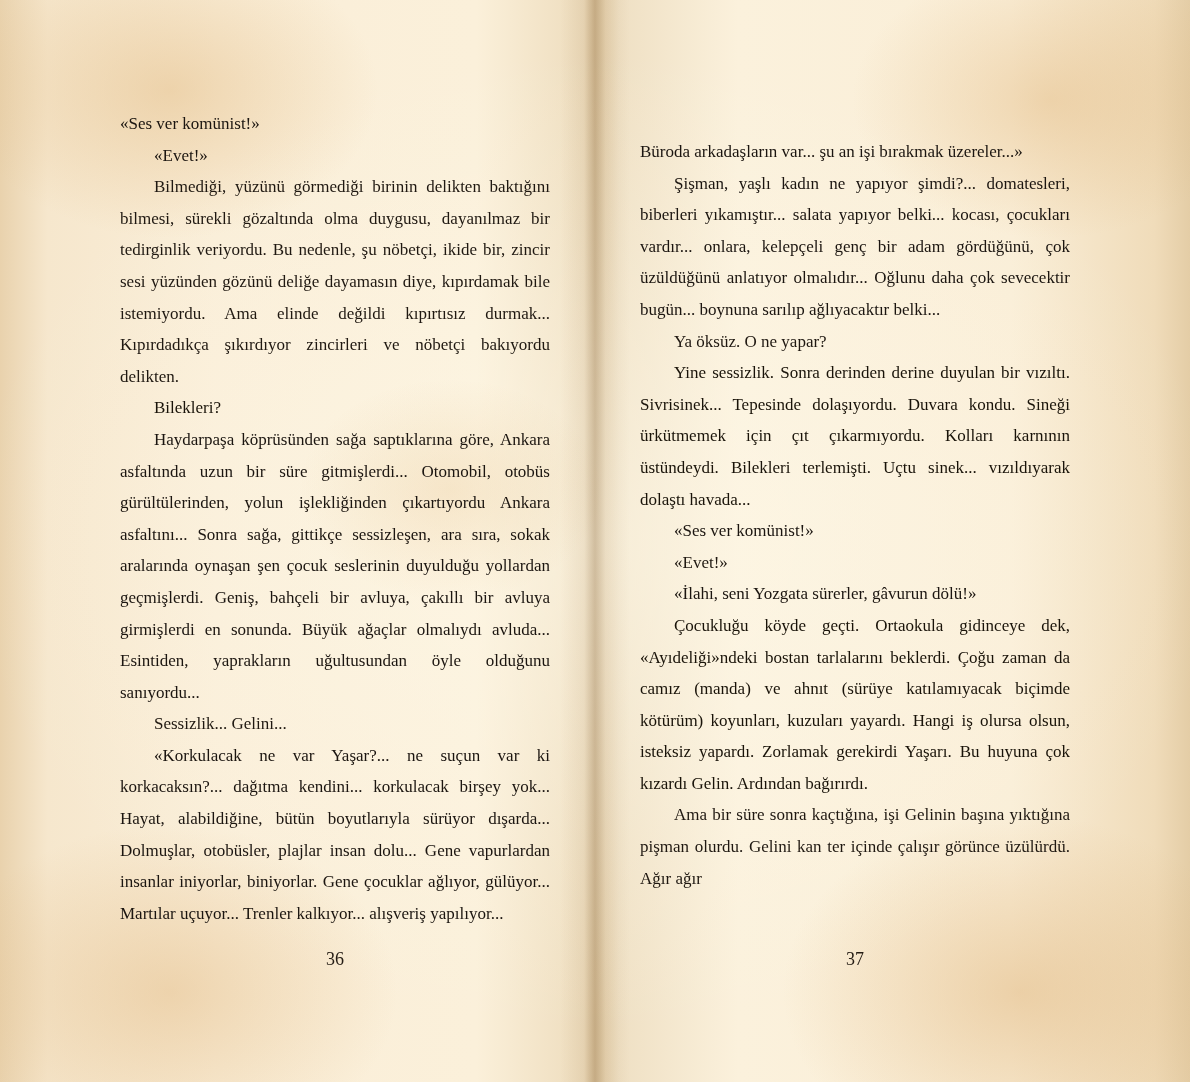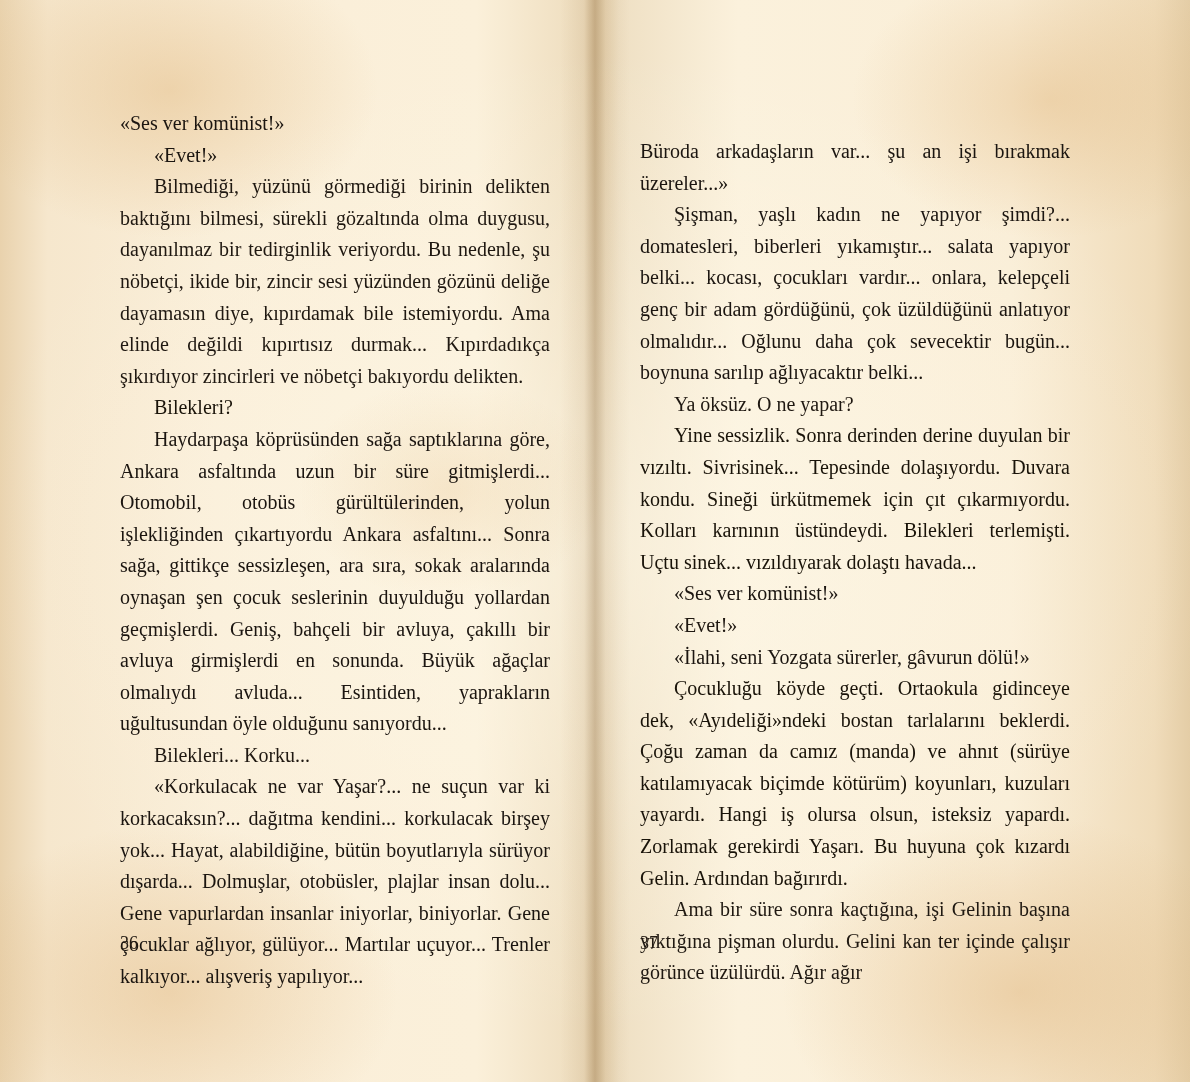--- a/index.html
+++ b/index.html
@@ -87,41 +87,42 @@
     top: 0;
     height: 1082px;
   }
   .page.left  { left: 0;   width: 595px; }
   .page.right { left: 595px; width: 595px; }
 
   .column {
     position: absolute;
     top: 108px;
     width: 430px;
-    font-size: 20px;
+    font-size: 17px;
     line-height: 31.6px;
     color: #1b1510;
     text-align: justify;
     text-justify: inter-word;
     font-family: Liberation Serif, serif;
     -webkit-font-smoothing: antialiased;
   }
   .page.left .column  { left: 120px; }
   .page.right .column { left: 45px; margin-top: 28px; }
 
   .column p {
     margin: 0;
     text-indent: 34px;
   }
   .column p.noindent { text-indent: 0; }
 
   .folio {
     position: absolute;
-    bottom: 128px;
+    bottom: 112px;
     width: 430px;
+    text-align: center;
     font-size: 18px;
     color: #241c14;
   }
   .page.left .folio  { left: 120px; }
   .page.right .folio { left: 45px; }
 
   
   .column p:nth-child(3n) { color: #1f1811; }
   .column p:nth-child(4n) { color: #191309; }
 </style>
@@ -139,21 +140,21 @@
   <div id="gutter"></div>
 
 
   <div class="page left">
     <div class="column">
       <p class="noindent">«Ses ver komünist!»</p>
       <p>«Evet!»</p>
       <p>Bilmediği, yüzünü görmediği birinin delikten baktığını bilmesi, sürekli gözaltında olma duygusu, dayanılmaz bir tedirginlik veriyordu. Bu nedenle, şu nöbetçi, ikide bir, zincir sesi yüzünden gözünü deliğe dayamasın diye, kıpırdamak bile istemiyordu. Ama elinde değildi kıpırtısız durmak... Kıpırdadıkça şıkırdıyor zincirleri ve nöbetçi bakıyordu delikten.</p>
       <p>Bilekleri?</p>
       <p>Haydarpaşa köprüsünden sağa saptıklarına göre, Ankara asfaltında uzun bir süre gitmişlerdi... Otomobil, otobüs gürültülerinden, yolun işlekliğinden çıkartıyordu Ankara asfaltını... Sonra sağa, gittikçe sessizleşen, ara sıra, sokak aralarında oynaşan şen çocuk seslerinin duyulduğu yollardan geçmişlerdi. Geniş, bahçeli bir avluya, çakıllı bir avluya girmişlerdi en sonunda. Büyük ağaçlar olmalıydı avluda... Esintiden, yaprakların uğultusundan öyle olduğunu sanıyordu...</p>
-      <p>Bilekleri... Korku...</p>
+      <p>Sessizlik... Gelini...</p>
       <p>«Korkulacak ne var Yaşar?... ne suçun var ki korkacaksın?... dağıtma kendini... korkulacak birşey yok... Hayat, alabildiğine, bütün boyutlarıyla sürüyor dışarda... Dolmuşlar, otobüsler, plajlar insan dolu... Gene vapurlardan insanlar iniyorlar, biniyorlar. Gene çocuklar ağlıyor, gülüyor... Martılar uçuyor... Trenler kalkıyor... alışveriş yapılıyor...</p>
     </div>
     <div class="folio">36</div>
   </div>
 
   <div class="page right">
     <div class="column">
       <p class="noindent">Büroda arkadaşların var... şu an işi bırakmak üzereler...»</p>
       <p>Şişman, yaşlı kadın ne yapıyor şimdi?... domatesleri, biberleri yıkamıştır... salata yapıyor belki... kocası, çocukları vardır... onlara, kelepçeli genç bir adam gördüğünü, çok üzüldüğünü anlatıyor olmalıdır... Oğlunu daha çok sevecektir bugün... boynuna sarılıp ağlıyacaktır belki...</p>
       <p>Ya öksüz. O ne yapar?</p>

